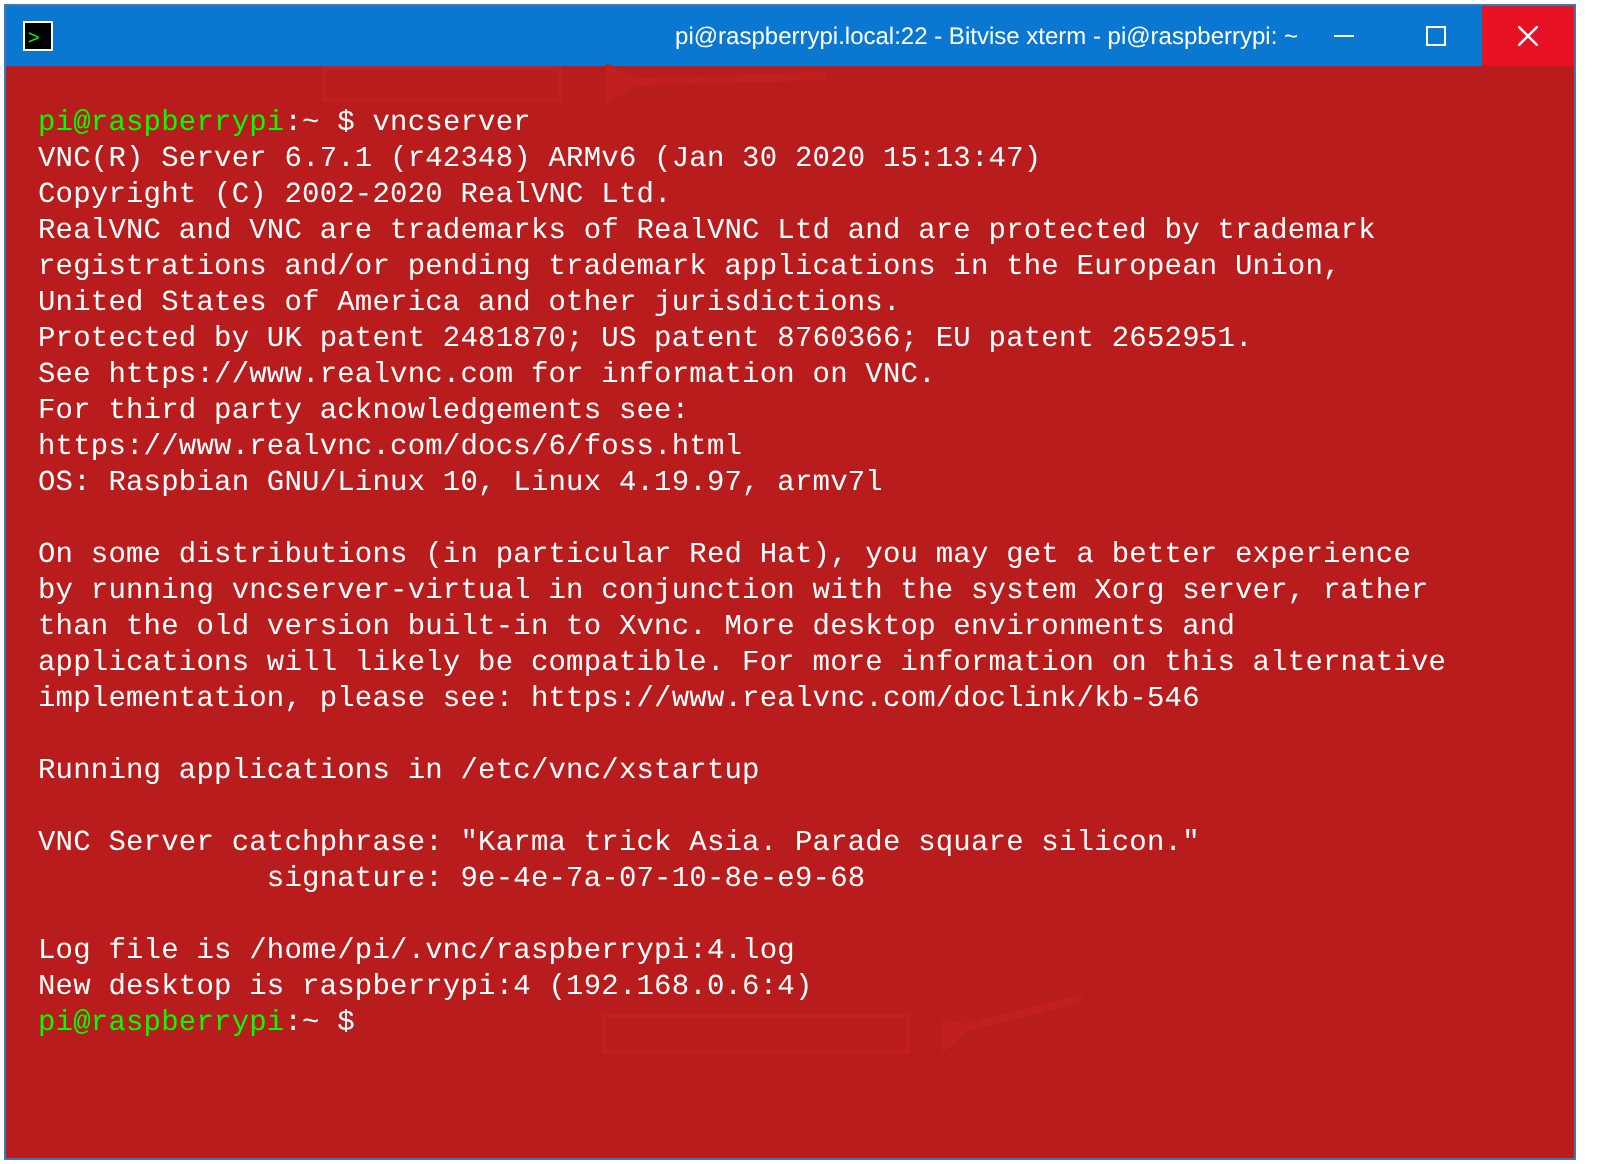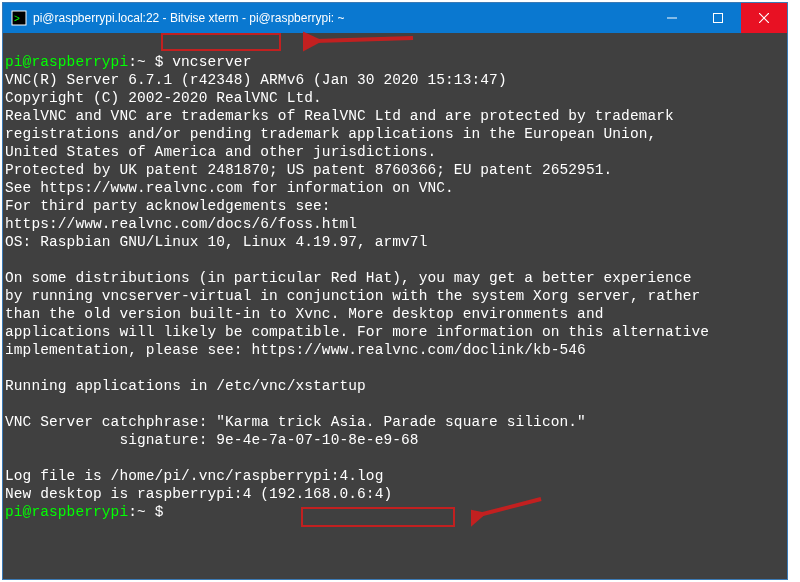--- a/index.html
+++ b/index.html
@@ -33,40 +33,41 @@
   .titlebar .icon {
     width: 16px;
     height: 16px;
     margin: 0 6px 0 8px;
     display: inline-flex;
   }
   .titlebar .title {
     flex: 1;
     white-space: nowrap;
     overflow: hidden;
+    text-align: right;
   }
   .winbtns {
     display: flex;
     height: 100%;
   }
   .winbtn {
     width: 46px;
     height: 100%;
     display: flex;
     align-items: center;
     justify-content: center;
     color: #fff;
   }
   .winbtn.close { background: #e81123; }
   .winbtn svg { width: 10px; height: 10px; }
   .term {
     flex: 1;
-    background: #404040;
+    background: #b91c1c;
     color: #ffffff;
-    padding: 2px 2px;
+    padding: 2px 16px;
     font-size: 14.5px;
     line-height: 18px;
     white-space: pre;
     overflow: hidden;
     letter-spacing: 0.1px;
   }
   .green { color: #00ff00; }
   .white { color: #ffffff; }
   .line { white-space: pre; }
   .blank { height: 18px; }

